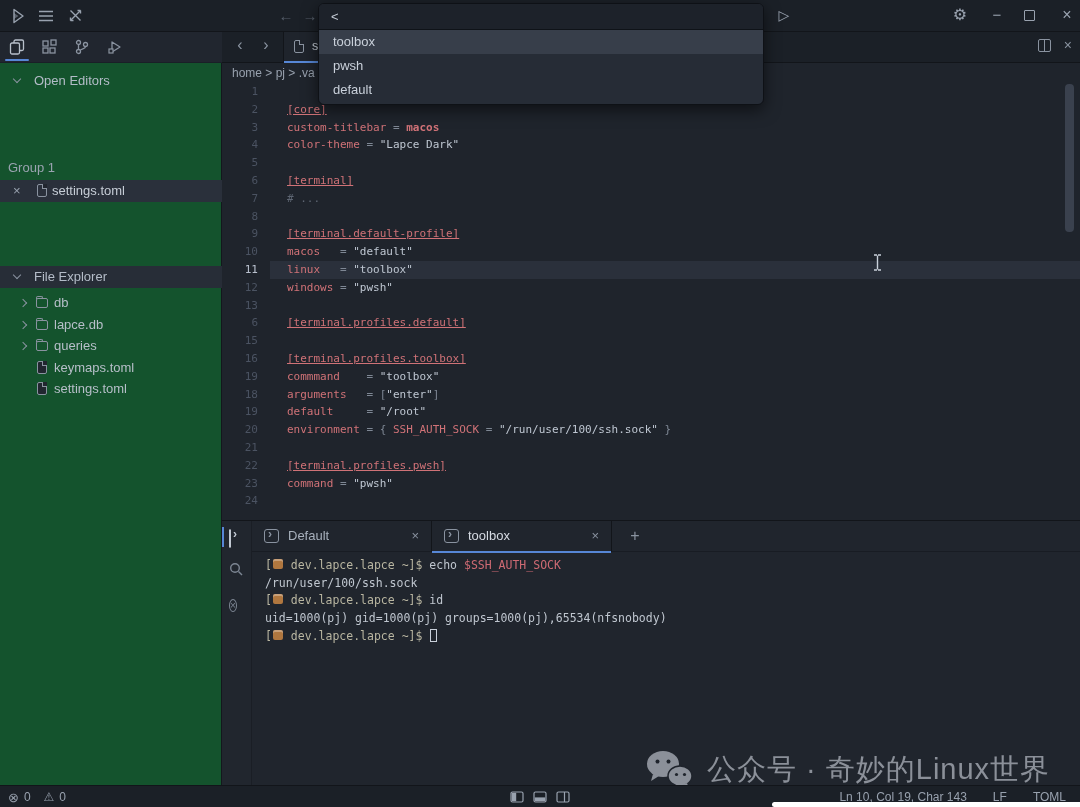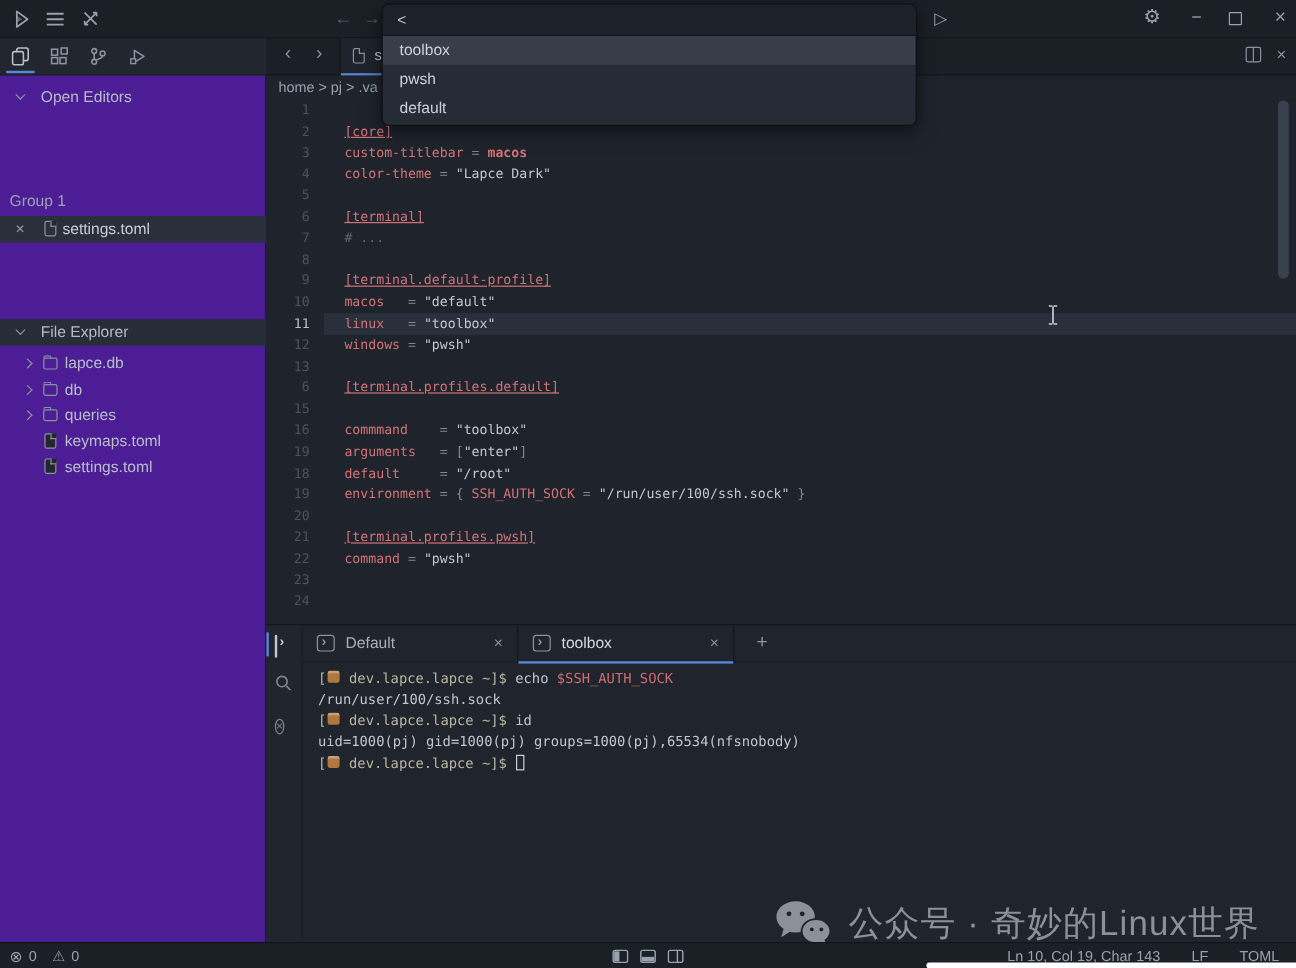--- a/index.html
+++ b/index.html
@@ -17,21 +17,21 @@
 
   
   .activity { position:absolute; left:0; top:32px; width:222px; height:31px;
               background:#21262f; border-bottom:1px solid #1a1f27; }
   .act-icon { position:absolute; top:7px; color:#8a93a0; }
   .act-underline { position:absolute; left:5px; top:27px; width:24px; height:2px;
                    background:#5787d6; border-radius:1px; }
 
   
   .sidebar { position:absolute; left:0; top:63px; width:222px; height:722px;
-             background:#4c1d95; border-right:1px solid #14171d; }
+             background:#14532d; border-right:1px solid #14171d; }
   .side-header { position:absolute; left:0; width:222px; height:22px; color:#b4bcc8;
                  font-size:13px; line-height:22px; }
   .side-header .lbl { position:absolute; left:34px; }
   .chev { display:inline-block; width:6px; height:6px; border-right:1.5px solid #8a93a0;
           border-bottom:1.5px solid #8a93a0; }
   .chev-down { position:absolute; left:14px; top:6px; transform:rotate(45deg); }
   .chev-right { transform:rotate(-45deg); }
   .group-label { position:absolute; left:8px; top:97px; font-size:13px; color:#9aa3b0; }
   .openfile-row { position:absolute; left:0; top:117px; width:222px; height:22px;
                   background:#2a303b; color:#c6cdd6; font-size:13px; line-height:22px; }
@@ -218,26 +218,26 @@
       <span style="position:absolute;left:52px">settings.toml</span>
     </div>
     <div class="side-header explorer-header">
       <span class="chev chev-down"></span>
       <span class="lbl">File Explorer</span>
     </div>
     <div class="file-tree">
         <div class="tree-row">
           <span class="chev chev-right"></span>
           <span class="ic-folder"></span>
-          <span class="tree-label">lapce.db</span>
+          <span class="tree-label">db</span>
         </div>
         <div class="tree-row">
           <span class="chev chev-right"></span>
           <span class="ic-folder"></span>
-          <span class="tree-label">db</span>
+          <span class="tree-label">lapce.db</span>
         </div>
         <div class="tree-row">
           <span class="chev chev-right"></span>
           <span class="ic-folder"></span>
           <span class="tree-label">queries</span>
         </div>
         <div class="tree-row">
           <span class="ic-file" style="background:#21262f"></span>
           <span class="tree-label">keymaps.toml</span>
         </div>
@@ -302,20 +302,21 @@
         <div class="code-line"><span class="t-sec">[terminal]</span></div>
         <div class="code-line"><span class="t-com"># ...</span></div>
         <div class="code-line"></div>
         <div class="code-line"><span class="t-sec">[terminal.default-profile]</span></div>
         <div class="code-line"><span class="t-key">macos</span><span class="t-op">   = </span><span class="t-str">"default"</span></div>
         <div class="code-line cur"><span class="t-key">linux</span><span class="t-op">   = </span><span class="t-str">"toolbox"</span></div>
         <div class="code-line"><span class="t-key">windows</span><span class="t-op"> = </span><span class="t-str">"pwsh"</span></div>
         <div class="code-line"></div>
         <div class="code-line"><span class="t-sec">[terminal.profiles.default]</span></div>
         <div class="code-line"></div>
+        <div class="code-line"><span class="t-sec">[terminal.profiles.toolbox]</span></div>
         <div class="code-line"><span class="t-key">commmand</span><span class="t-op">    = </span><span class="t-str">"toolbox"</span></div>
         <div class="code-line"><span class="t-key">arguments</span><span class="t-op">   = </span><span class="t-op">[</span><span class="t-str">"enter"</span><span class="t-op">]</span></div>
         <div class="code-line"><span class="t-key">default</span><span class="t-op">     = </span><span class="t-str">"/root"</span></div>
         <div class="code-line"><span class="t-key">environment</span><span class="t-op"> = </span><span class="t-op">{ </span><span class="t-key">SSH_AUTH_SOCK</span><span class="t-op"> = </span><span class="t-str">"/run/user/100/ssh.sock"</span><span class="t-op"> }</span></div>
         <div class="code-line"></div>
         <div class="code-line"><span class="t-sec">[terminal.profiles.pwsh]</span></div>
         <div class="code-line"><span class="t-key">command</span><span class="t-op"> = </span><span class="t-str">"pwsh"</span></div>
         <div class="code-line"></div>
       </div>
     <div class="scrollbar-thumb"></div>

